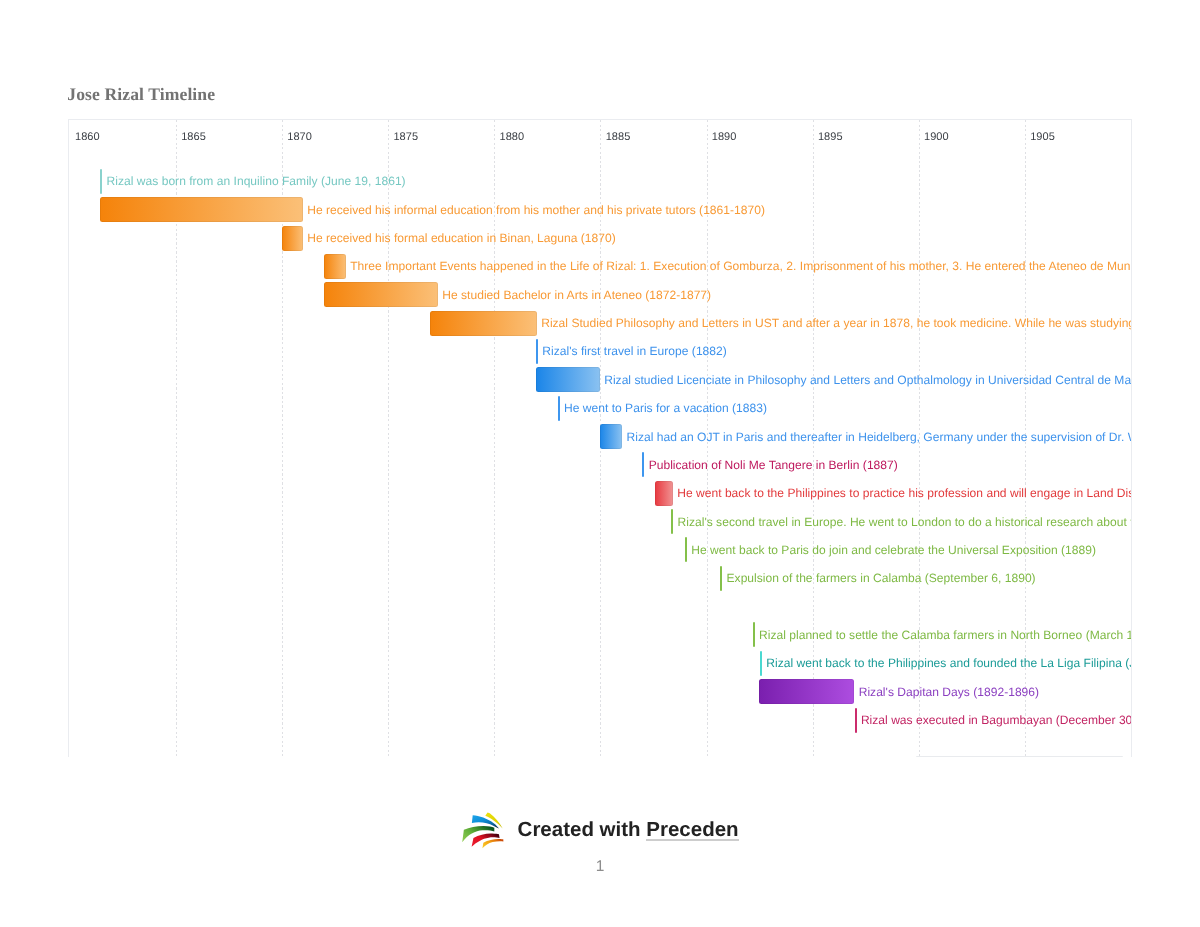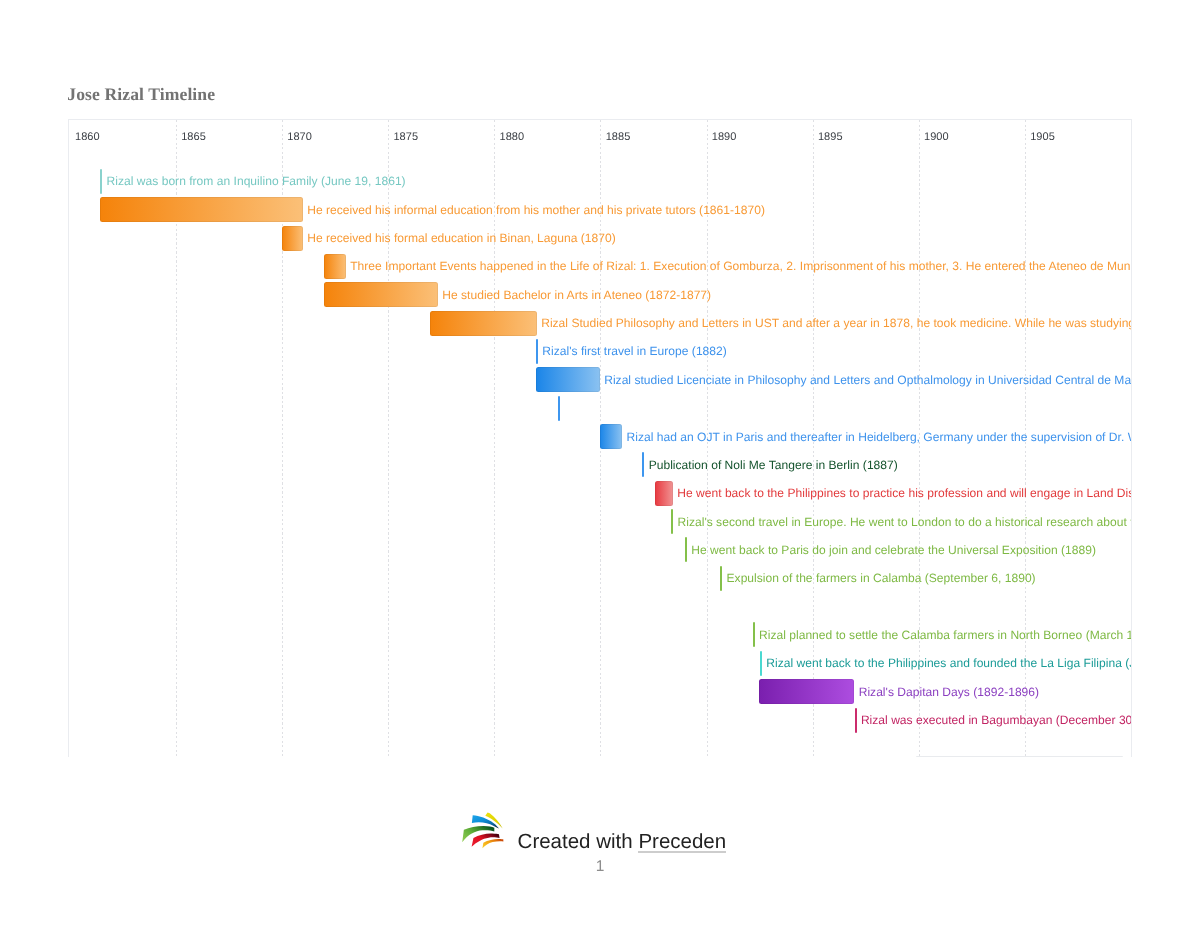--- a/index.html
+++ b/index.html
@@ -29,21 +29,21 @@
   .bar{position:absolute;top:1.5px;height:25px;border-radius:2.5px;
       box-shadow:inset 0 0 0 1px rgba(0,0,0,.055);}
   .marker{position:absolute;top:1.5px;height:25px;width:2px;border-radius:1px;}
   .label{position:absolute;top:0;height:28.35px;line-height:28.35px;font-size:12.05px;
       letter-spacing:.02px;white-space:nowrap;}
   .hscroll{position:absolute;height:1.6px;border-radius:1px;background:#e9ebee;z-index:4;}
 
   .footer{position:absolute;left:462.2px;top:811.5px;width:280px;height:40px;}
   .brand{position:absolute;left:0;top:0;display:block;width:280px;height:40px;}
   .brand-logo{position:absolute;left:0;top:0;width:43.3px;height:38.3px;display:block;}
-  .brand-text{position:absolute;left:55.4px;top:20px;font-size:20.5px;font-weight:normal;
+  .brand-text{position:absolute;left:55.4px;top:8px;font-size:20.5px;font-weight:bold;
       color:#222222;white-space:nowrap;line-height:1;letter-spacing:0;}
   .brand-name{border-bottom:2px solid #cdcdcd;display:inline-block;line-height:18px;}
   .page-number{position:absolute;left:0;top:858.5px;width:1200px;text-align:center;
       font-size:15.5px;color:#8d8d8d;line-height:1;}
 </style>
 </head>
 <body>
 
 <div id="page">
   <div class="page-title">Jose Rizal Timeline</div>
@@ -100,28 +100,29 @@
         <div class="row" style="top: 181.2px;">
           <div class="marker" style="left: 467.113px; background: rgb(61, 150, 239);"></div>
           <div class="label" style="left: 473.313px; color: rgb(61, 146, 236);">Rizal's first travel in Europe (1882)</div>
         </div>
         <div class="row" style="top: 209.55px;">
           <div class="bar" style="left: 466.689px; width: 64.3117px; background: linear-gradient(to right, rgb(26, 133, 232) 0%, rgb(139, 194, 241) 100%);"></div>
           <div class="label" style="left: 535.201px; color: rgb(61, 146, 236);">Rizal studied Licenciate in Philosophy and Letters and Opthalmology in Universidad Central de Madrid (1882-1885)</div>
         </div>
         <div class="row" style="top: 237.9px;">
           <div class="marker" style="left: 488.763px; background: rgb(61, 150, 239);"></div>
+          <div class="label" style="left: 494.963px; color: rgb(61, 146, 236);">He went to Paris for a vacation (1883)</div>
         </div>
         <div class="row" style="top: 266.25px;">
           <div class="bar" style="left: 531px; width: 22.2862px; background: linear-gradient(to right, rgb(26, 133, 232) 0%, rgb(139, 194, 241) 100%);"></div>
           <div class="label" style="left: 557.487px; color: rgb(61, 146, 236);">Rizal had an OJT in Paris and thereafter in Heidelberg, Germany under the supervision of Dr. Wecker and Dr. Becker (1885-1886)</div>
         </div>
         <div class="row" style="top: 294.6px;">
           <div class="marker" style="left: 573.451px; background: rgb(61, 150, 239);"></div>
-          <div class="label" style="left: 579.65px; color: #14532d;">Publication of Noli Me Tangere in Berlin (1887)</div>
+          <div class="label" style="left: 579.65px; color: #be185d;">Publication of Noli Me Tangere in Berlin (1887)</div>
         </div>
         <div class="row" style="top: 322.95px;">
           <div class="bar" style="left: 585.973px; width: 18.0413px; background: linear-gradient(to right, rgb(232, 56, 63) 0%, rgb(240, 148, 148) 100%);"></div>
           <div class="label" style="left: 608.215px; color: rgb(226, 58, 60);">He went back to the Philippines to practice his profession and will engage in Land Dispute (1887-1888)</div>
         </div>
         <div class="row" style="top: 351.3px;">
           <div class="marker" style="left: 602.316px; background: rgb(132, 192, 74);"></div>
           <div class="label" style="left: 608.516px; color: rgb(126, 185, 68);">Rizal's second travel in Europe. He went to London to do a historical research about the Philippines (1888)</div>
         </div>
         <div class="row" style="top: 379.65px;">

